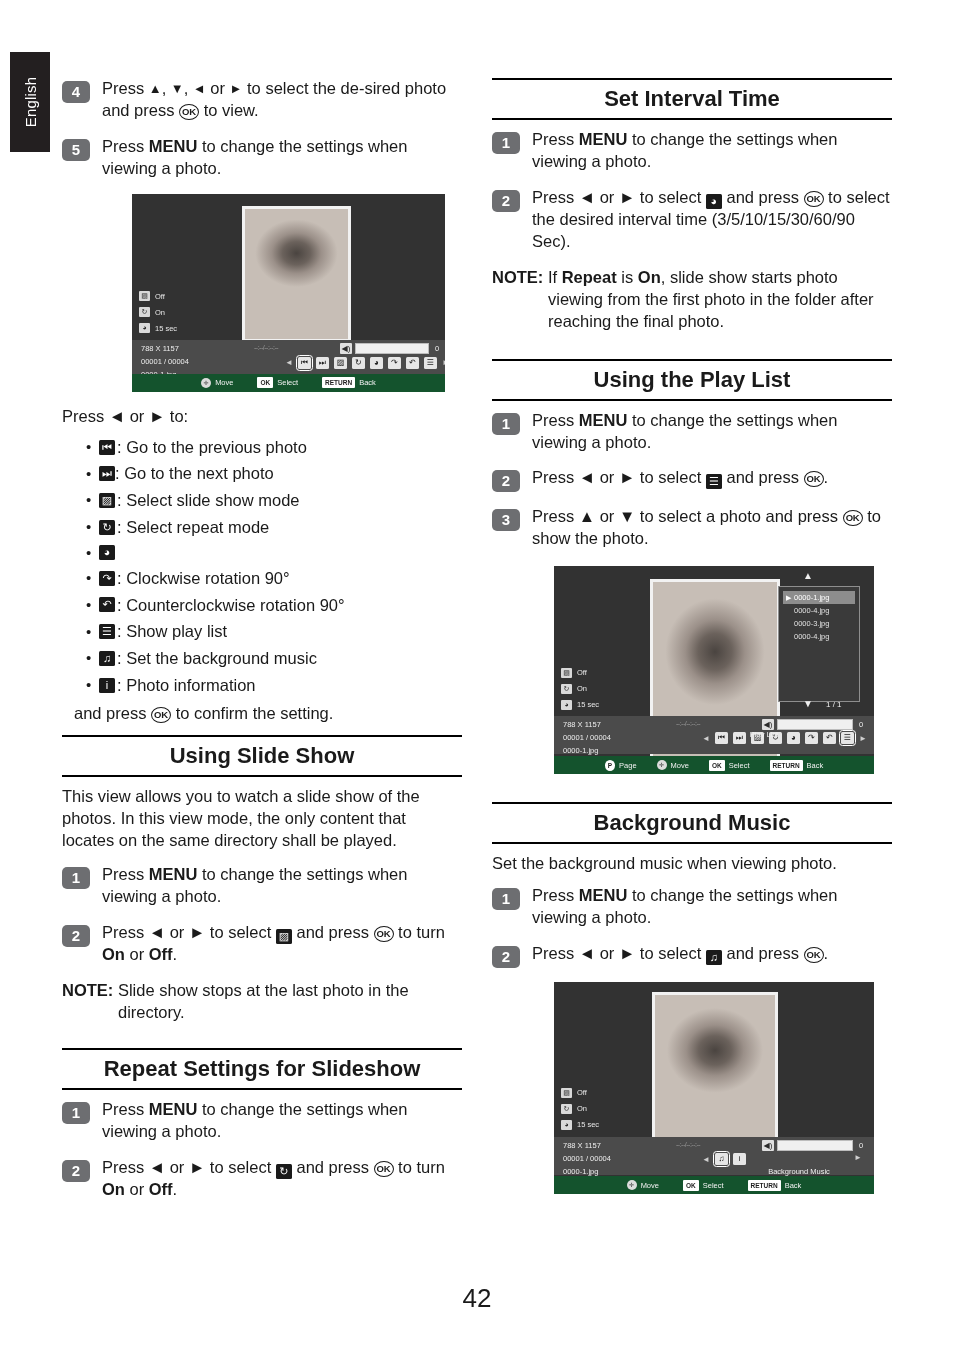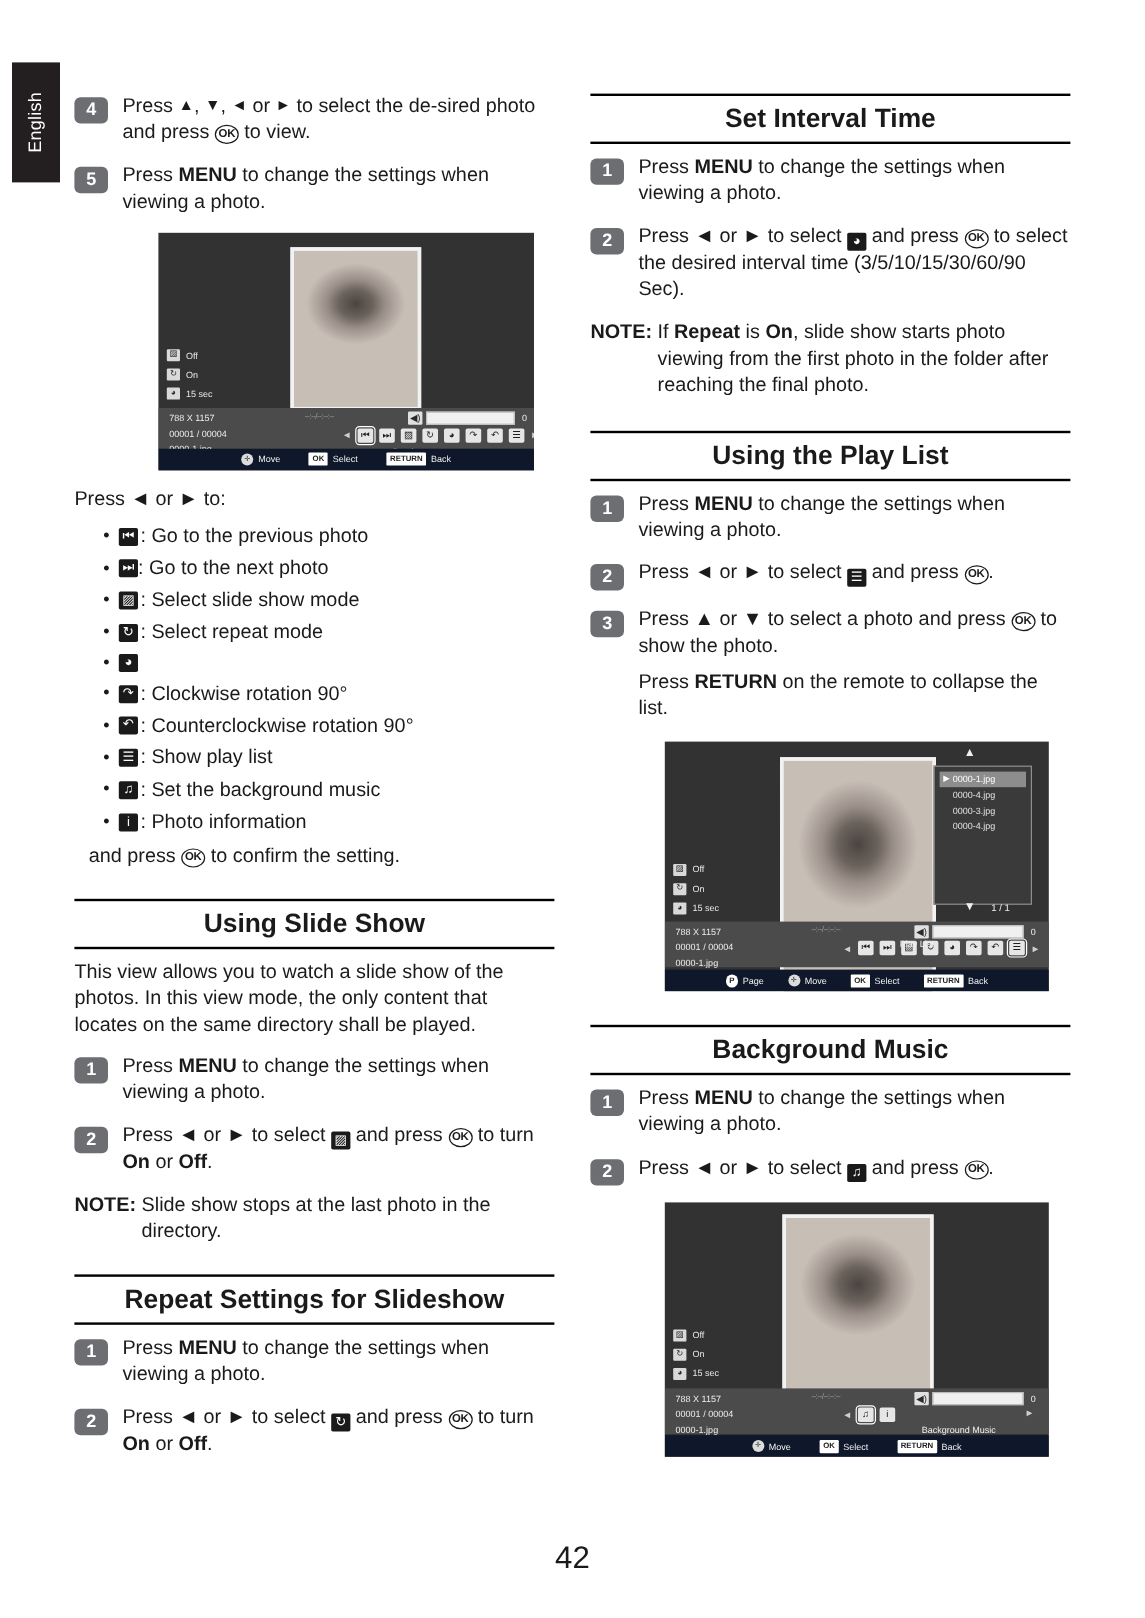--- a/index.html
+++ b/index.html
@@ -97,21 +97,21 @@
   .vol .track{height:9px;background:#f0f0f0;border:1px solid #bdbdbd;}
   .vol .num{color:#efefef;font-size:7.5px;margin-left:6px;}
   .iconrow{position:absolute;display:flex;align-items:center;gap:5px;}
   .iconrow .ic{
     width:13px;height:12px;background:#e6e6e6;color:#1e1e1e;font-size:8px;
     line-height:12px;text-align:center;border-radius:1.5px;display:inline-block;
   }
   .iconrow .ic.sel{outline:1.5px solid #ffffff;outline-offset:1px;}
   .iconrow .tri{color:#cfcfcf;font-size:8px;}
   .caption{position:absolute;color:#f0f0f0;font-size:7.5px;text-align:center;}
-  .tv-foot{position:absolute;left:0;right:0;bottom:0;background:#0f172a;
+  .tv-foot{position:absolute;left:0;right:0;bottom:0;background:#14532d;
            display:flex;align-items:center;justify-content:center;gap:24px;
            color:#f2f2f2;font-size:7.5px;}
   .tv-foot .grp{display:flex;align-items:center;gap:4px;}
   .keycap{background:#ffffff;color:#1e1e1e;font-size:6.5px;font-weight:bold;
           padding:1px 3px;border-radius:1px;line-height:9px;}
   .keycap.round{border-radius:50%;padding:1px 3px;}
   .dpad{width:10px;height:10px;border-radius:50%;background:#dcdcdc;color:#333;
         font-size:6px;line-height:10px;text-align:center;}
 
   
@@ -258,21 +258,21 @@
       </li>
     <li>
         <span class="dot">•</span>
         <span class="osdicon">i</span>
         <span style="margin-left:2px;">: Photo information</span>
       </li>
   </ul>
 
   <div class="confirm"><span>and press </span><span class="okkey">OK</span><span> to confirm the setting.</span></div>
 
-  <div class="section sec-rule-top" style="margin-top:26px;">
+  <div class="section sec-rule-top" style="margin-top:12px;">
     <div class="sec-title">Using Slide Show</div>
     <div class="para">This view allows you to watch a slide show of the photos. In this view mode, the only content that locates on the same directory shall be played.</div>
 
     <div class="step">
       <div class="step-badge">1</div>
       <div class="step-body"><span>Press </span><b>MENU</b><span> to change the settings when viewing a photo.</span></div>
     </div>
 
     <div class="step">
       <div class="step-badge">2</div>
@@ -325,21 +325,20 @@
 
     <div class="step">
       <div class="step-badge">2</div>
       <div class="step-body"><span>Press ◄ or ► to select </span><span class="osdicon">☰</span><span> and press </span><span class="okkey">OK</span><span>.</span></div>
     </div>
 
     <div class="step">
       <div class="step-badge">3</div>
       <div class="step-body">
         <span>Press ▲ or ▼ to select a photo and press </span><span class="okkey">OK</span><span> to show the photo.</span>
-        <div class="subpara"><span>Press </span><b>RETURN</b><span> on the remote to collapse the list.</span></div>
       </div>
     </div>
   </div>
 
   <div class="tv" style="width:320px;height:208px;margin:16px 0 0 62px;">
     <div class="tv-photo" style="left:96px;top:13px;width:124px;height:205px;"></div>
 
     <div class="pl-up" style="left:245px;top:4px;width:18px;">▲</div>
     <div class="pl-panel" style="left:224px;top:20px;width:80px;height:114px;">
       <div class="pl-list">
@@ -422,20 +421,21 @@
         </div>
       <div class="grp">
           <span class="keycap">RETURN</span>
           <span>Back</span>
         </div>
     </div>
   </div>
 
   <div class="section sec-rule-top" style="margin-top:28px;">
     <div class="sec-title">Background Music</div>
+    <div class="para" style="margin-bottom:10px;">Set the background music when viewing photo.</div>
 
     <div class="step">
       <div class="step-badge">1</div>
       <div class="step-body"><span>Press </span><b>MENU</b><span> to change the settings when viewing a photo.</span></div>
     </div>
 
     <div class="step">
       <div class="step-badge">2</div>
       <div class="step-body"><span>Press ◄ or ► to select </span><span class="osdicon">♫</span><span> and press </span><span class="okkey">OK</span><span>.</span></div>
     </div>

